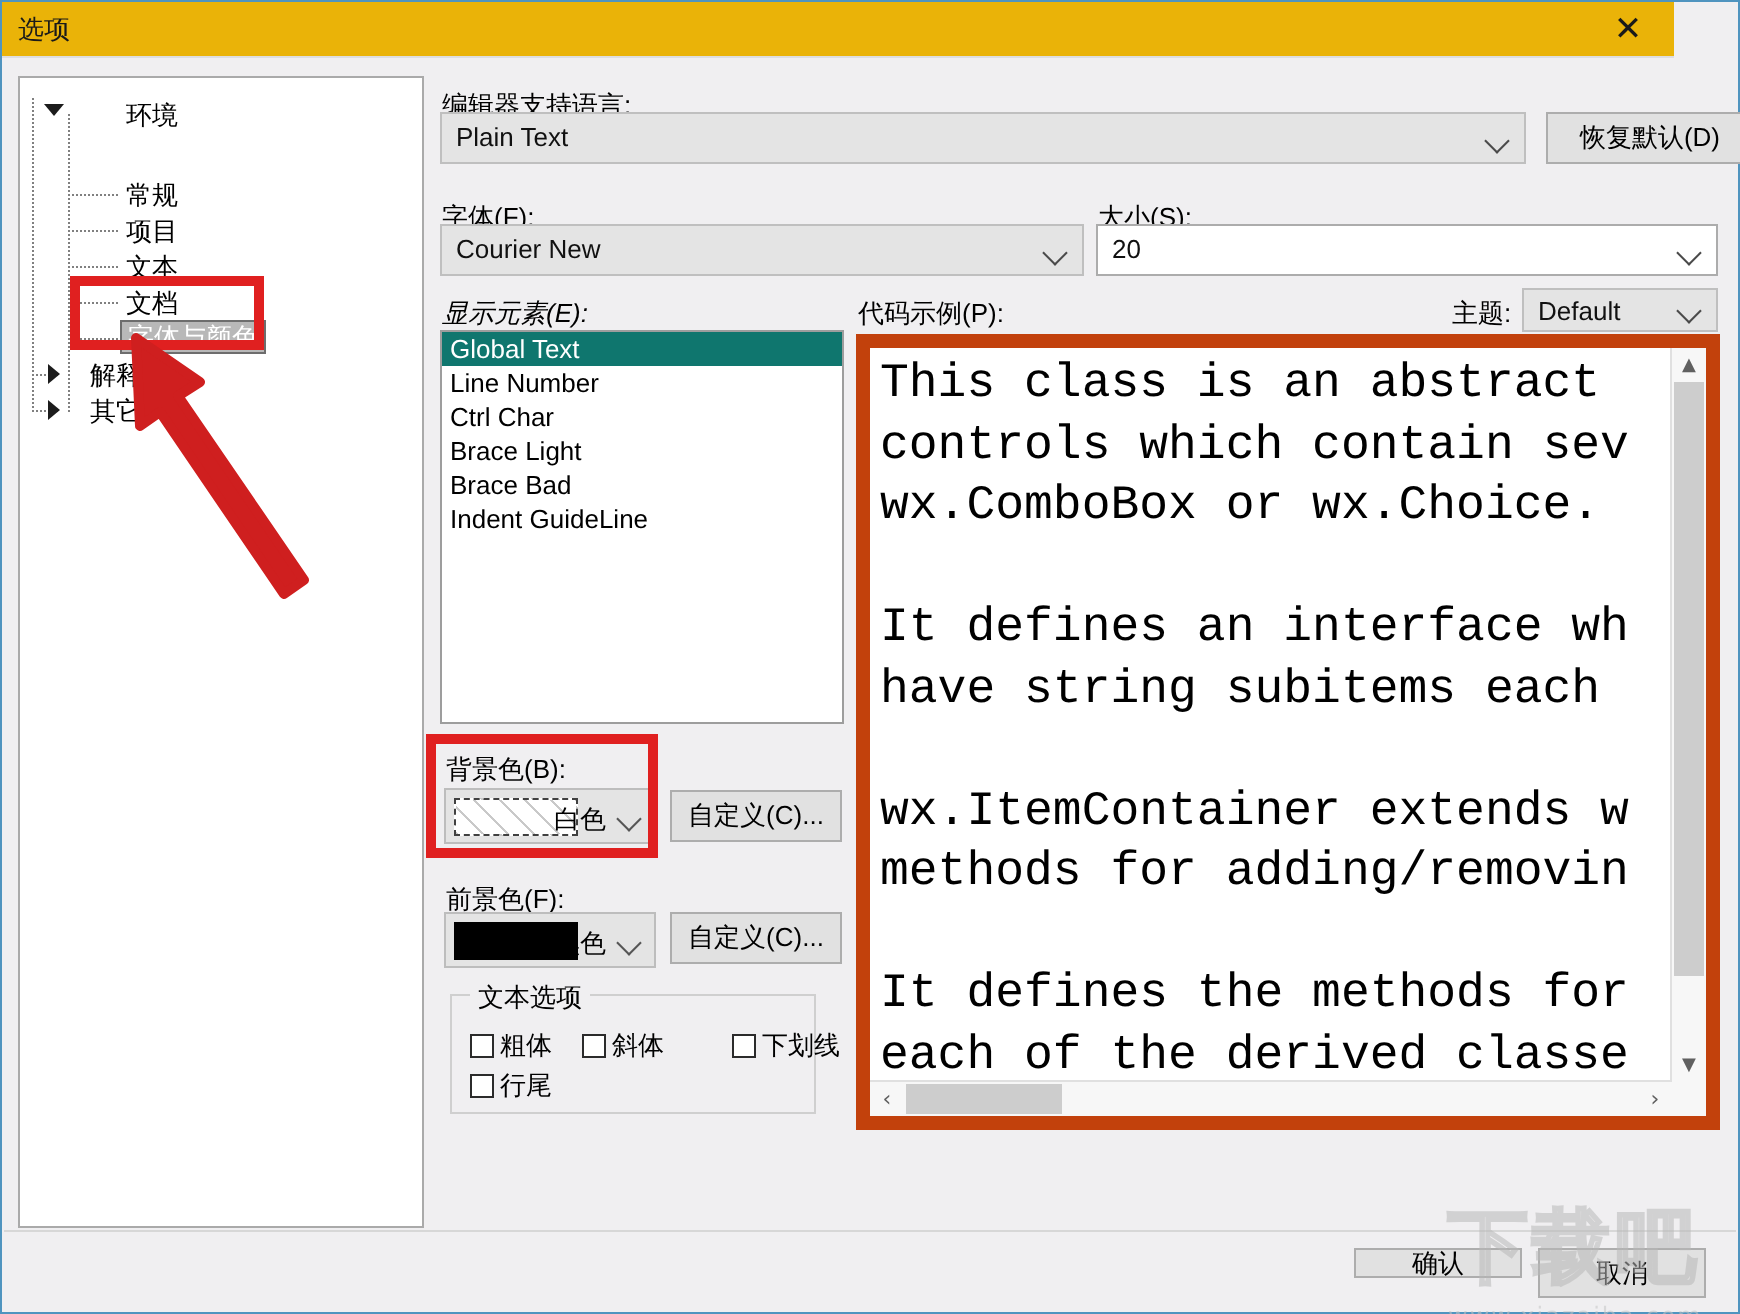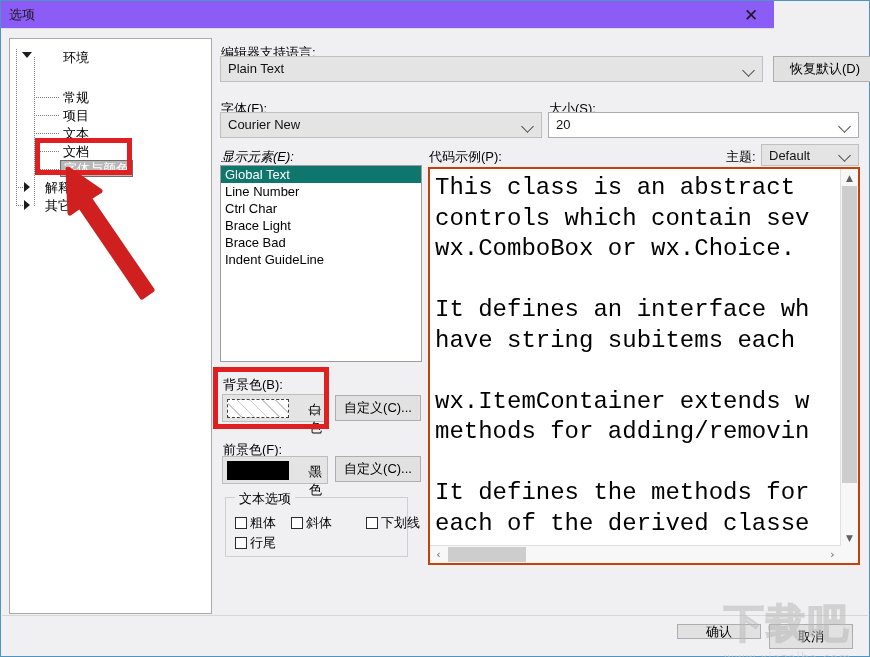--- a/index.html
+++ b/index.html
@@ -20,22 +20,22 @@
     width: 870px; height: 657px;
     box-sizing: border-box;
     border: 1px solid #4f94bf;
     background: #f0eff1;
   }
 
   
   .titlebar {
     position: absolute;
     left: 0; top: 0;
-    width: 773px; height: 28px;
-    background: #8b5cf6;
+    width: 836px; height: 28px;
+    background: #eab308;
     border-bottom: 1px solid #dededf;
     box-sizing: border-box;
   }
   .titlebar-text {
     position: absolute;
     left: 8px; top: 5px;
     font-size: 13px;
     color: #1a1a1a;
   }
   .close-btn {
@@ -184,21 +184,21 @@
     box-sizing: border-box;
   }
   .swatch.white {
     background:
       repeating-linear-gradient(45deg, #c9c9c9 0 1px, rgba(255,255,255,0) 1px 9px),
       #ffffff;
   }
   .swatch.black { background: #000000; border: none; }
   .swatchcombo .sval {
     position: absolute;
-    left: 86px; top: 6px;
+    left: 54px; top: 6px;
     font-size: 13px;
     color: #000;
   }
   .swatchcombo .chev {
     position: absolute;
     right: 8px; top: 10px;
     width: 8px; height: 8px;
     border-left: 1.4px solid #555;
     border-bottom: 1.4px solid #555;
     transform: rotate(-45deg);
@@ -233,21 +233,21 @@
     vertical-align: -2px;
     margin-right: 3px;
     box-sizing: border-box;
   }
 
   
   .codebox {
     position: absolute;
     box-sizing: border-box;
     background: #ffffff;
-    border: 2px solid #c2410c;
+    border: 7px solid #c2410c;
     overflow: hidden;
   }
   .codetext {
     position: absolute;
     left: 5px; top: 4px;
     right: 20px;
     font-family: "Liberation Mono", "DejaVu Sans Mono", monospace;
     font-size: 24px;
     line-height: 30.5px;
     color: #000;

